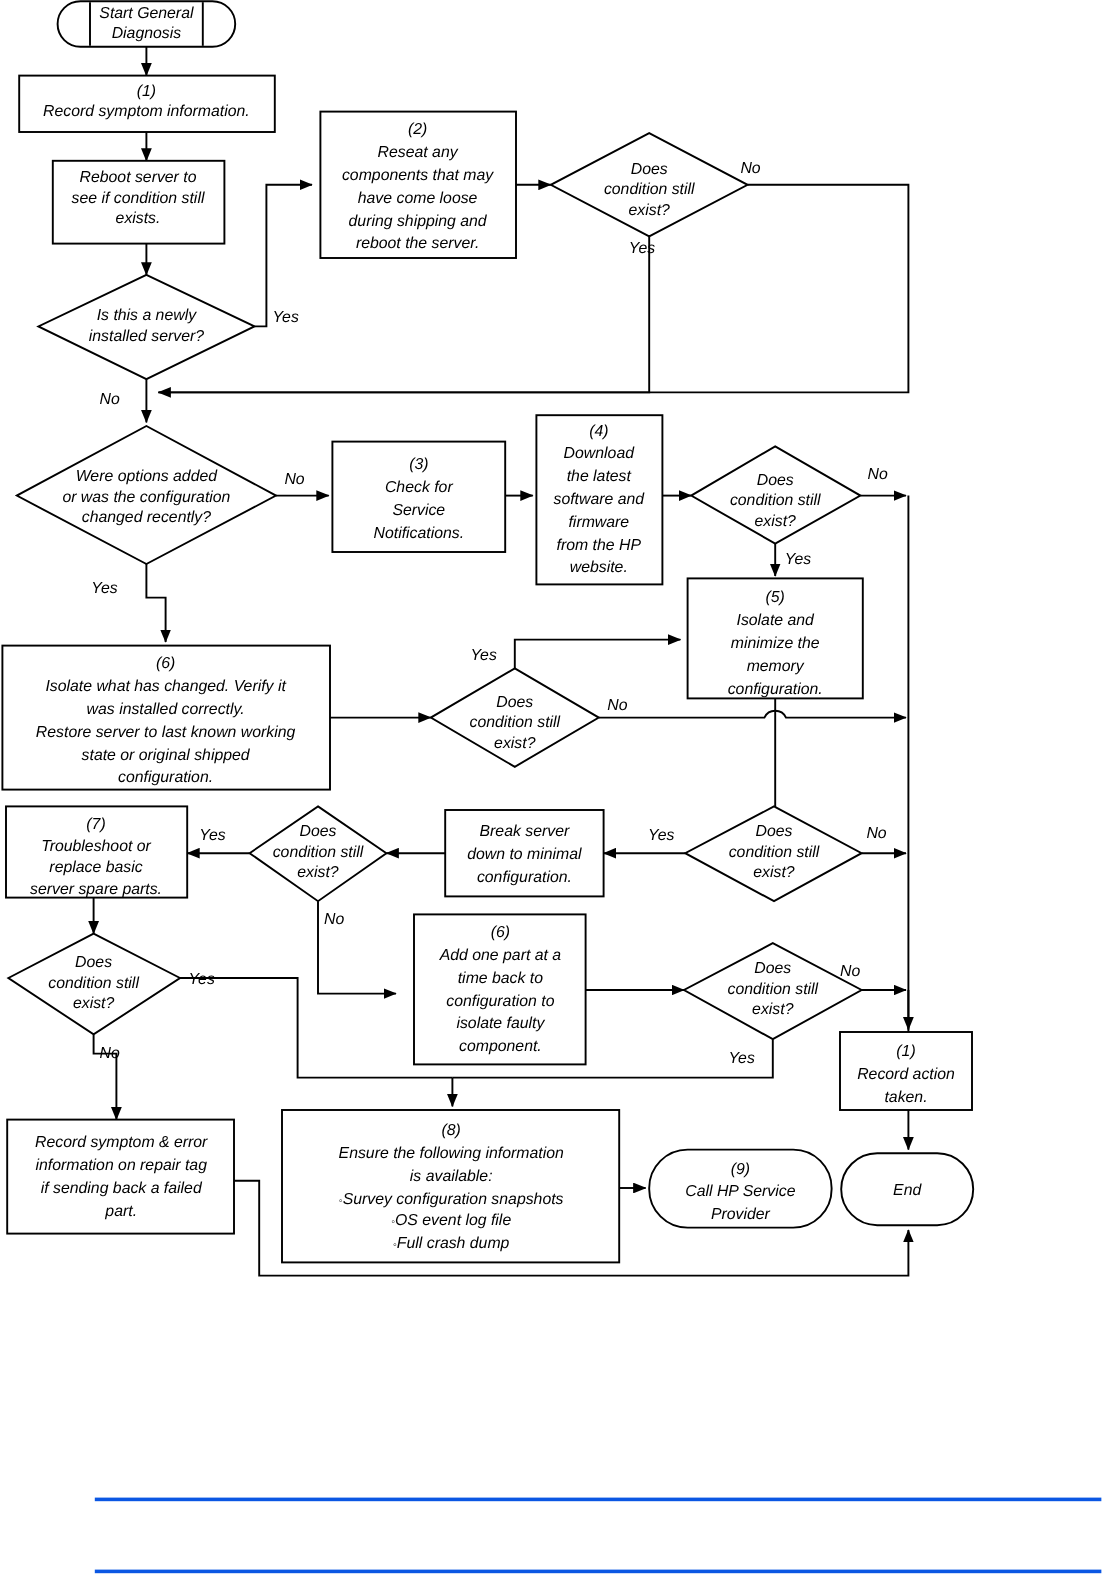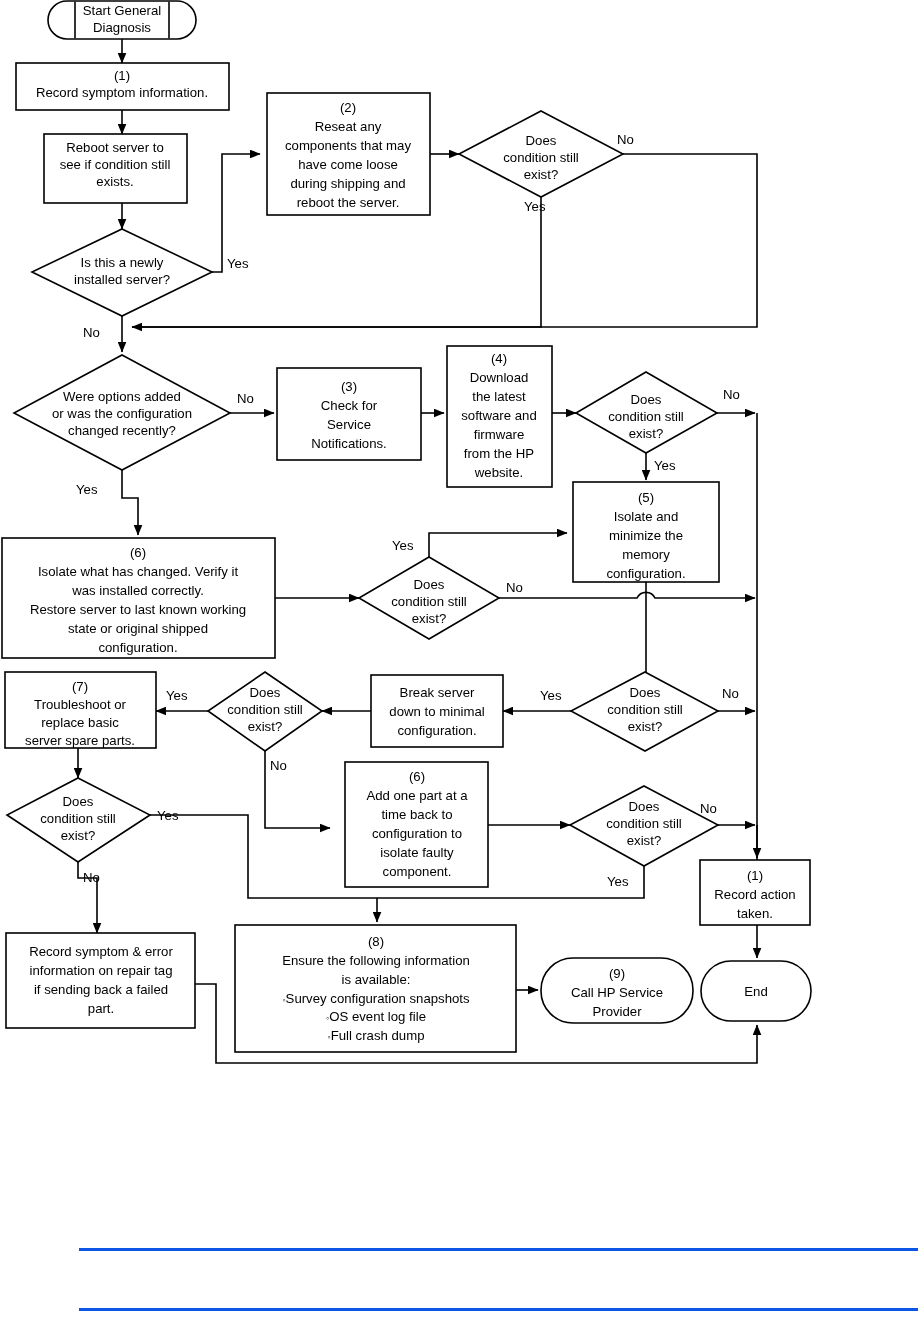--- a/index.html
+++ b/index.html
@@ -1,18 +1,18 @@
 <!DOCTYPE html>
 <html><head>
 <meta charset="utf-8">
 <style>
   html,body{margin:0;padding:0;background:#ffffff;}
   body{width:918px;height:1319px;position:relative;
        font-family:"Liberation Sans","DejaVu Sans",sans-serif;}
-  #stage{position:relative;width:918px;height:1319px;overflow:hidden;}
+  #stage{position:relative;width:918px;height:1319px;overflow:hidden;font-style:italic;}
   svg#flow{position:absolute;left:0;top:0;width:918px;height:1319px;}
   .shape{fill:#ffffff;stroke:#000000;stroke-width:1.6;}
   .conn{fill:none;stroke:#000000;stroke-width:1.6;}
   .nodetext{font-family:"Liberation Sans","DejaVu Sans",sans-serif;
             font-size:13.2px;fill:#000;text-anchor:middle;}
   .edgelabel{font-family:"Liberation Sans","DejaVu Sans",sans-serif;
              font-size:13.2px;fill:#000;}
   .bullet{font-size:9px;}
   .rule{position:absolute;height:3px;background:#0B57E3;}
 </style>

